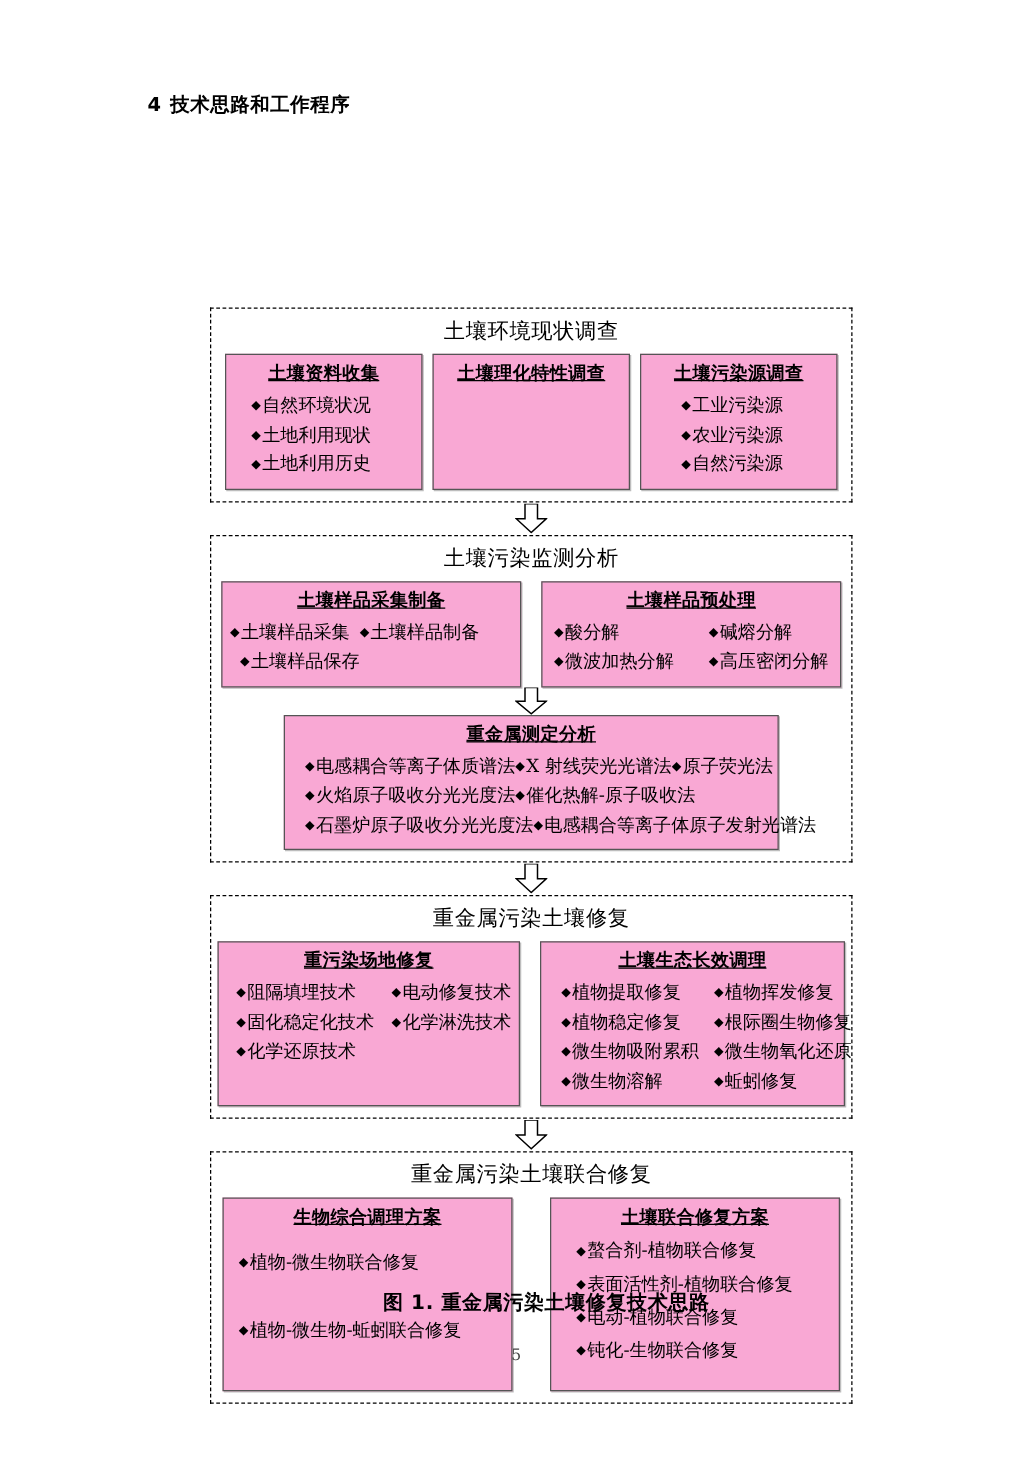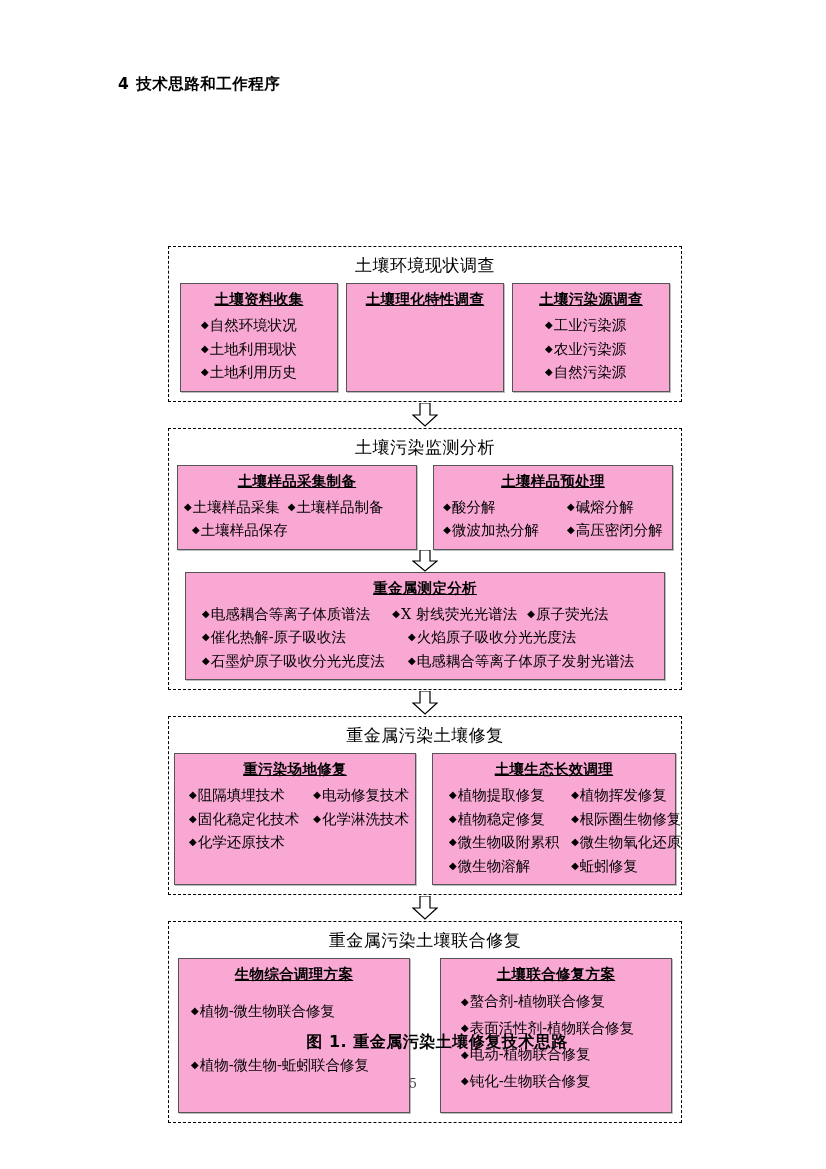--- a/index.html
+++ b/index.html
@@ -237,33 +237,33 @@
 
       <div class="arrow-wrap small">
         <span class="arrow">
           <svg width="26" height="22" viewBox="0 0 26 22">
               <polygon points="8,0 18,0 18,11 25,11 13,21 1,11 8,11" fill="#ffffff" stroke="#000000" stroke-width="1.2"></polygon>
             </svg>
         </span>
       </div>
 
       <div class="cols">
-        <div class="card" style="width:480px">
+        <div class="card" style="width:396px">
           <div class="card-title">重金属测定分析</div>
           <div class="items">
             <div class="row" style="padding-left:10px">
               <span class="it">电感耦合等离子体质谱法</span>
               <span class="pad" style="width:22px"></span>
               <span class="it">X 射线荧光光谱法</span>
               <span class="pad" style="width:10px"></span>
               <span class="it">原子荧光法</span>
             </div>
             <div class="row" style="padding-left:10px">
+              <span class="it">火焰原子吸收分光光度法</span>
               <span class="it" style="width:206px">催化热解-原子吸收法</span>
-              <span class="it">火焰原子吸收分光光度法</span>
             </div>
             <div class="row" style="padding-left:10px">
               <span class="it" style="width:206px">石墨炉原子吸收分光光度法</span>
               <span class="it">电感耦合等离子体原子发射光谱法</span>
             </div>
           </div>
         </div>
       </div>
     </div>
 

